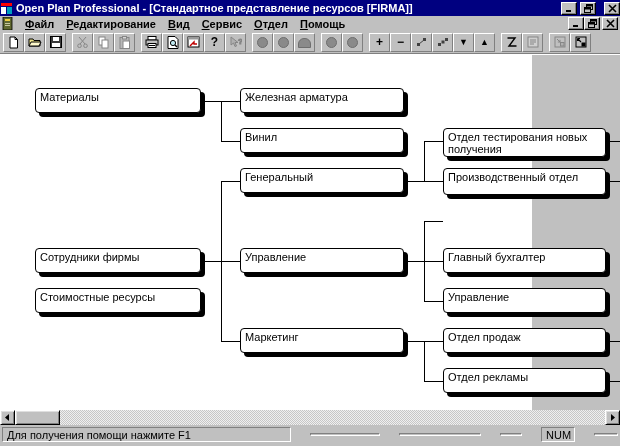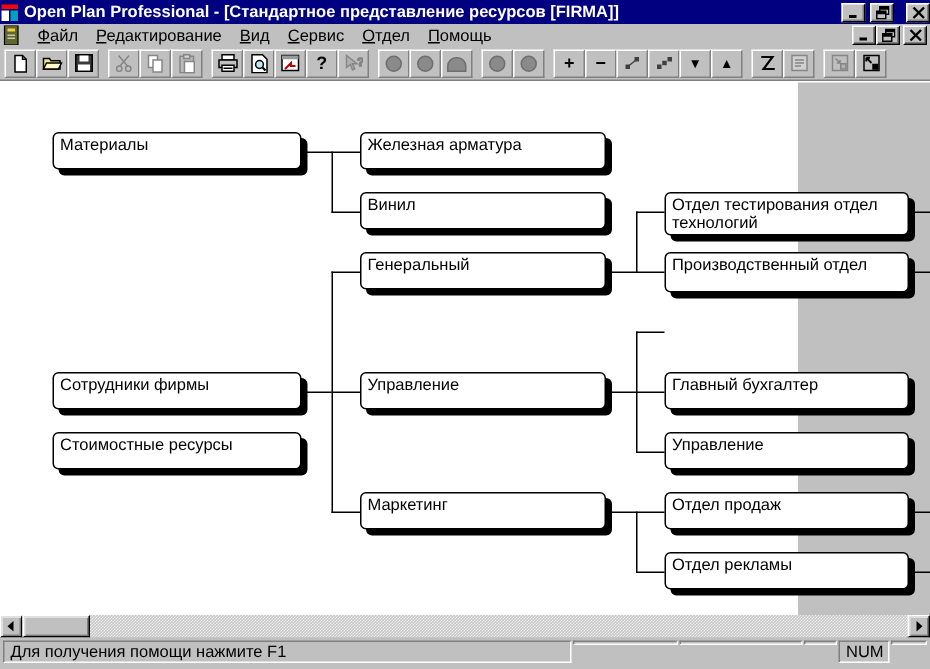--- a/index.html
+++ b/index.html
@@ -24,21 +24,21 @@
   .winbtn svg{ display:block; }
   .btn-gap{ width:2px; flex:0 0 auto; }
   .appicon{ width:13px; height:13px; flex:0 0 auto; }
   
   .menubar{
     position:absolute; left:0; top:16px; width:620px; height:15px;
     background:#c0c0c0; display:flex; align-items:center; padding:0 2px; gap:0;
   }
   .menubar .docicon{ width:13px; height:13px; margin-right:4px; flex:0 0 auto; }
   .menu-item{
-    display:inline-block; padding:1px 6px; color:#000; cursor:default; white-space:nowrap;
+    display:inline-block; padding:1px 6px; color:#000; cursor:default; white-space:nowrap;font-weight:bold;
   }
   .menu-item::first-letter{ text-decoration:underline; }
   .menubar .spacer{ flex:1; }
   
   .toolbar{
     position:absolute; left:0; top:31px; width:620px; height:23px;
     background:#c0c0c0; display:flex; align-items:center;
     border-bottom:1px solid #808080; box-shadow:0 1px 0 #fff;
     padding-left:3px;
   }
@@ -83,21 +83,21 @@
     display:flex; align-items:center; justify-content:center;
   }
   .sthumb{
     position:absolute; top:0; left:15px; width:45px; height:15px; background:#c0c0c0;
     border:1px solid; border-color:#fff #000 #000 #fff;
     box-shadow:inset 1px 1px 0 #dfdfdf, inset -1px -1px 0 #808080;
   }
   
   .statusbar{
     position:absolute; left:0; top:425px; width:620px; height:18px;
-    background:#c0c0c0; display:flex; align-items:flex-start; gap:1px; padding:2px 2px 1px 2px;
+    background:#c0c0c0; display:flex; align-items:center; gap:19px; padding:2px 2px 1px 2px;
   }
   .spanel{
     border:1px solid; border-color:#808080 #fff #fff #808080;
     padding:1px 4px 0 4px; font-size:11px; color:#000; white-space:nowrap; overflow:hidden;
   }
   .spanel.msg{ flex:1; }
   .bottomedge{ position:absolute; left:0; top:443px; width:620px; height:3px; background:#c0c0c0; }
 </style>
 </head>
 <body>
@@ -378,21 +378,21 @@
       <span>Генеральный</span>
     </div>
     <div class="node" style="left:240px;top:194px;width:164px">
       <span>Управление</span>
     </div>
     <div class="node" style="left:240px;top:274px;width:164px">
       <span>Маркетинг</span>
     </div>
 
     <div class="node" style="left:443px;top:74px;width:163px;height:29px">
-      <span>Отдел тестирования отдел технологий</span>
+      <span>Отдел тестирования новых получения</span>
     </div>
     <div class="node" style="left:443px;top:114px;width:163px;height:27px">
       <span>Производственный отдел</span>
     </div>
     <div class="node" style="left:443px;top:194px;width:163px">
       <span>Главный бухгалтер</span>
     </div>
     <div class="node" style="left:443px;top:234px;width:163px">
       <span>Управление</span>
     </div>

